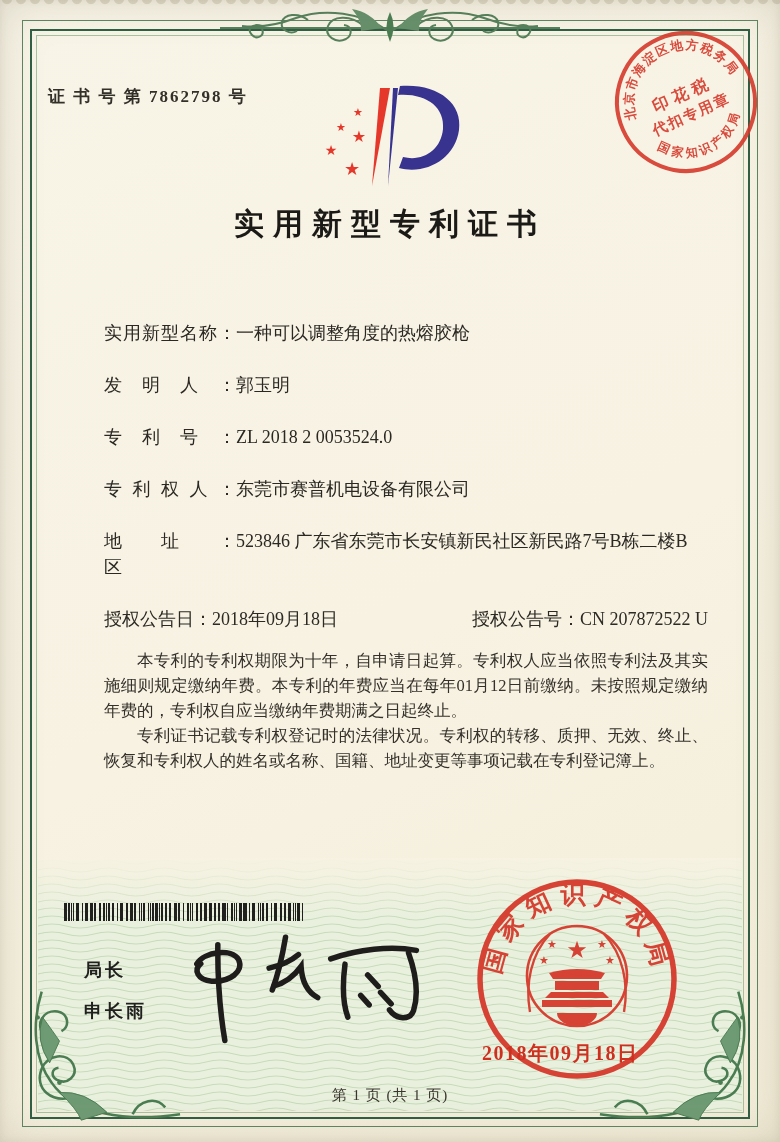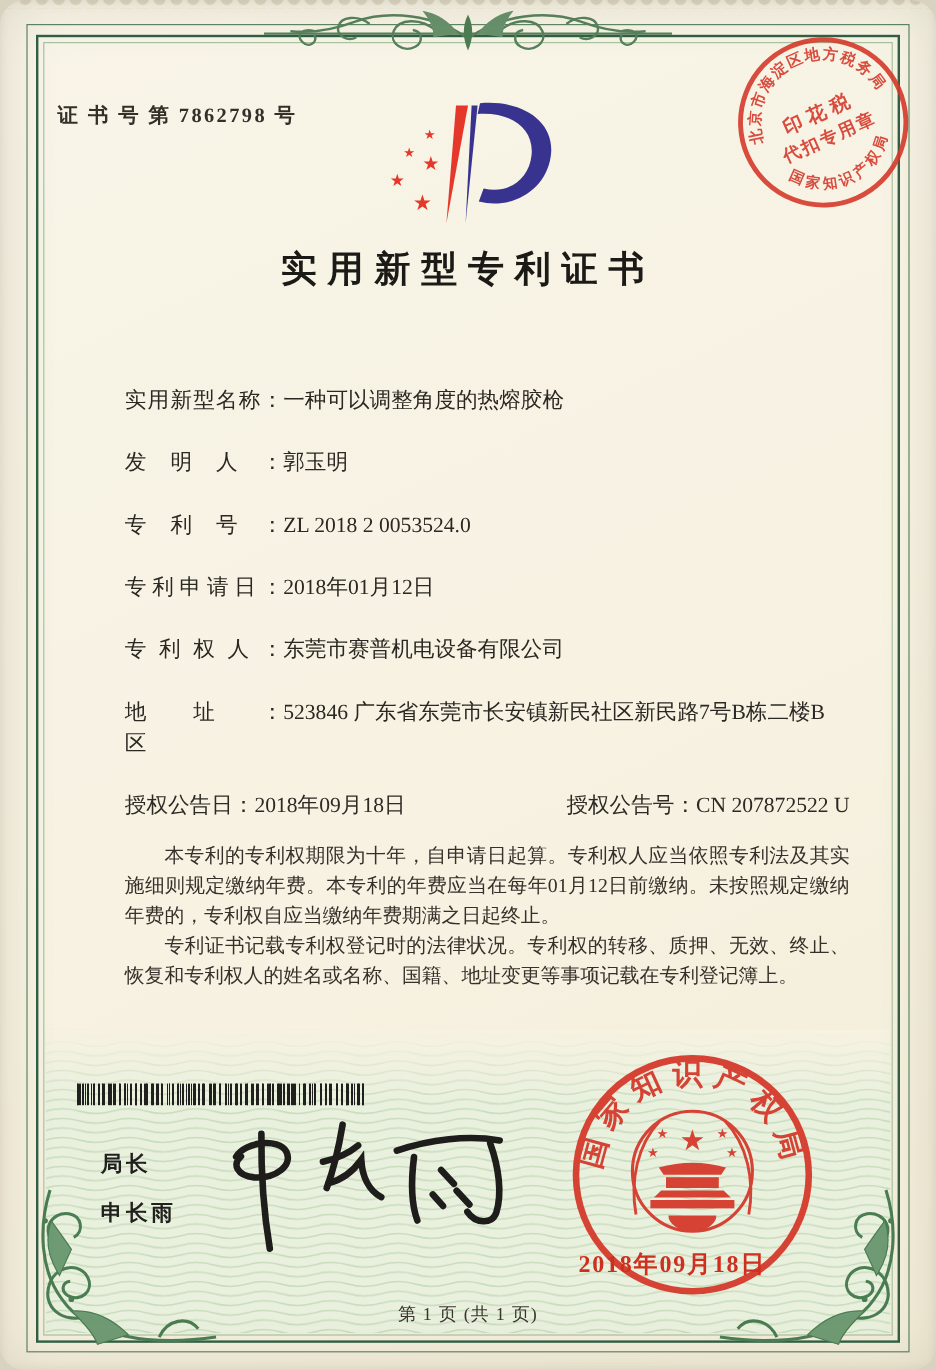--- a/index.html
+++ b/index.html
@@ -1,20 +1,20 @@
 <!DOCTYPE html>
 <html><head>
 <meta charset="utf-8">
 <style>
   html,body{margin:0;padding:0;background:#d8d2c0;}
   .page{
     position:relative; width:780px; height:1142px; margin:0 auto;
     background:linear-gradient(155deg,#f8f4e7 0%,#f7f2e2 55%,#f3edd9 100%);
     font-family:"Liberation Serif","DejaVu Serif",serif;
-    color:#2d2a24; overflow:hidden;border-radius:21px;
+    color:#2d2a24; overflow:hidden;
   }
   .page::after{content:"";position:absolute;inset:0;pointer-events:none;
     box-shadow:inset 0 0 46px rgba(110,100,70,.20), inset 0 0 8px rgba(110,100,70,.12);}
   .deckle{position:absolute;top:0;left:0;right:0;height:7px;
     background-image:radial-gradient(circle at 7px -1px, rgba(150,140,105,.25) 4.6px, transparent 5.6px);
     background-size:14px 7px;}
   
   .frame-outer{position:absolute;left:22px;right:22px;top:20px;bottom:15px;border:1.5px solid #5d8663;}
   .frame-dark {position:absolute;left:30px;right:30px;top:29px;bottom:23px;border:2px solid #2f5f44;}
   .frame-light{position:absolute;left:36px;right:36px;top:35px;bottom:29px;border:1px solid #a6c2a2;}
@@ -140,23 +140,20 @@
     <div class="frow">
       <span class="flabel">实用新型名称：</span><span class="fvalue">一种可以调整角度的热熔胶枪</span>
     </div>
     <div class="frow">
       <span class="flabel">发明人：</span><span class="fvalue">郭玉明</span>
     </div>
     <div class="frow">
       <span class="flabel">专利号：</span><span class="fvalue">ZL 2018 2 0053524.0</span>
     </div>
     <div class="frow">
-      <span class="flabel">专利申请日：</span><span class="fvalue">2018年01月12日</span>
-    </div>
-    <div class="frow">
       <span class="flabel">专利权人：</span><span class="fvalue">东莞市赛普机电设备有限公司</span>
     </div>
     <div class="frow">
       <span class="flabel">地址：</span><span class="fvalue">523846 广东省东莞市长安镇新民社区新民路7号B栋二楼B
 区</span>
     </div>
     <div class="grant-row">
       <span><span>授权公告日：</span><span>2018年09月18日</span></span>
       <span><span>授权公告号：</span><span>CN 207872522 U</span></span>
     </div>

